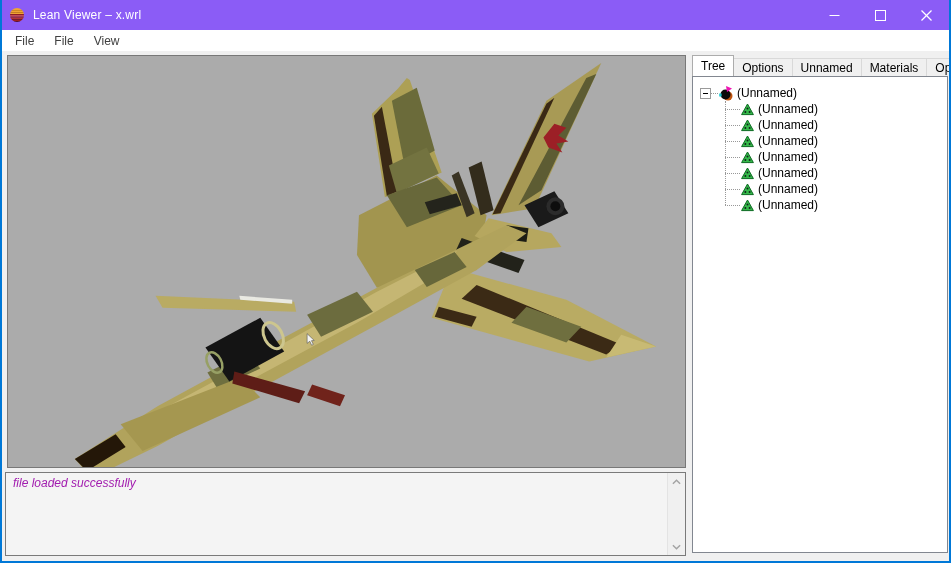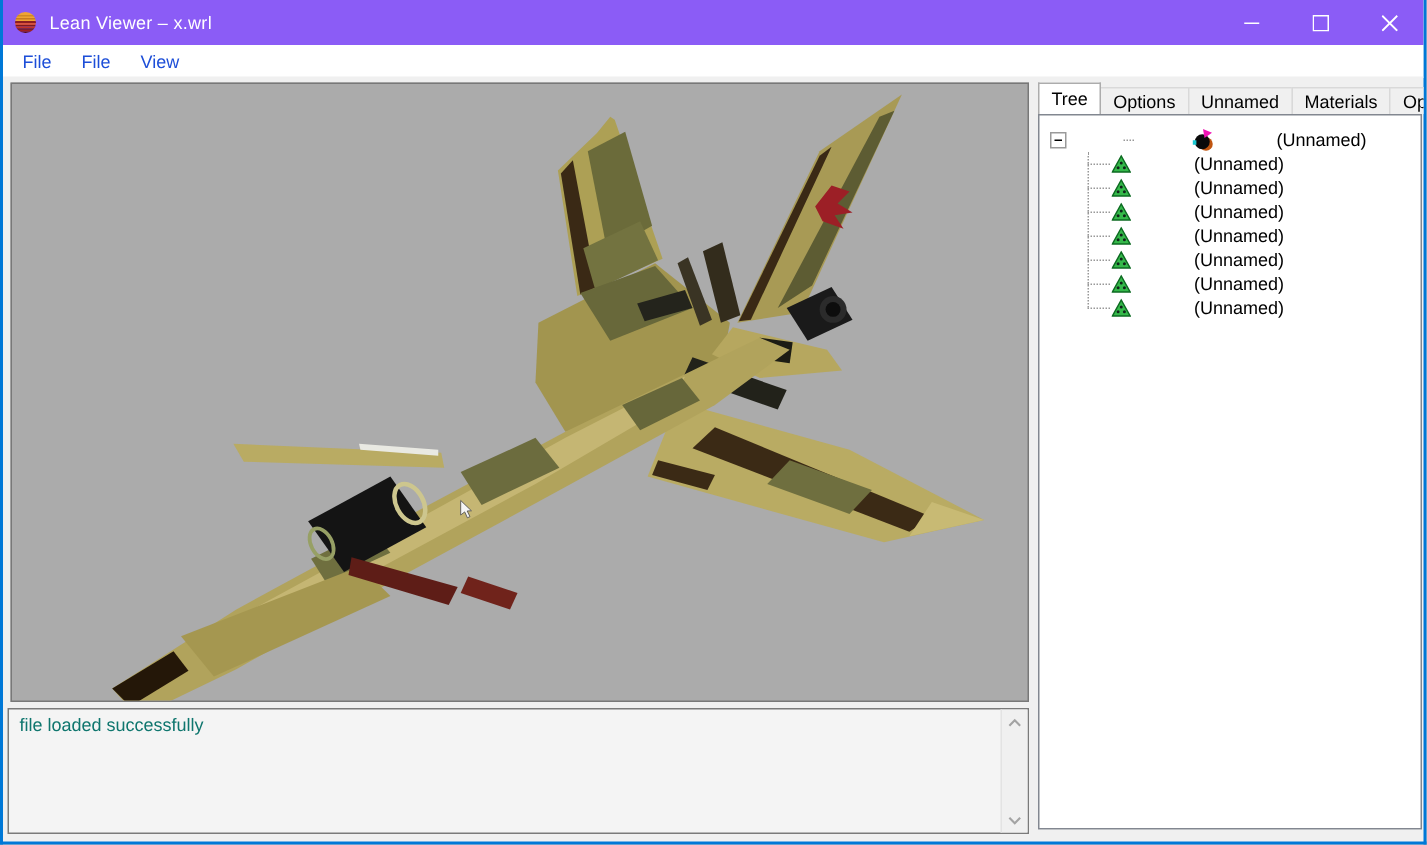--- a/index.html
+++ b/index.html
@@ -23,33 +23,33 @@
   .titlebar .title-text { color:#ffffff; font-size:12px; letter-spacing:.2px; }
   .win-controls { position:absolute; right:0; top:0; height:30px; display:flex; }
   .win-btn { width:46px; height:30px; display:flex; align-items:center; justify-content:center; }
   .win-btn svg { display:block; }
   
   .menubar {
     position:absolute; left:0; top:30px; right:0; height:22px;
     background:#ffffff; display:flex; align-items:stretch; padding-left:3px;
     border-bottom:1px solid #f0f0f0;
   }
-  .menu-item { padding:0 10px; display:flex; align-items:center; color:#1d4ed8; cursor:default; }
+  .menu-item { padding:0 10px; display:flex; align-items:center; color:#404040; cursor:default; }
   
   .viewport {
     position:absolute; left:5px; top:55px; width:679px; height:413px;
     background:#ababab; border:1px solid #787878;
   }
   .viewport svg { width:100%; height:100%; display:block; }
   
   .logbox {
     position:absolute; left:3px; top:472px; width:681px; height:84px;
     background:#f4f4f4; border:1px solid #7a7a7a; display:flex;
   }
-  .log-text { flex:1 1 auto; padding:3px 7px; color:#0f766e; white-space:pre; overflow:hidden; }
+  .log-text { flex:1 1 auto; padding:3px 7px; color:#a21caf; white-space:pre; overflow:hidden;font-style:italic; }
   .v-scrollbar {
     flex:0 0 17px; background:#f0f0f0; border-left:1px solid #e3e3e3;
     display:flex; flex-direction:column; justify-content:space-between;
   }
   .scroll-arrow { width:17px; height:17px; display:flex; align-items:center; justify-content:center; }
   
   .side-panel { position:absolute; left:690px; top:55px; width:257px; height:497px; }
   .tabstrip { position:absolute; left:0; top:0; right:0; height:21px; display:flex; align-items:flex-end; }
   .tab {
     height:18px; padding:0 8px; display:flex; align-items:center;
@@ -61,21 +61,21 @@
   }
   .treebox {
     position:absolute; left:0; top:21px; width:256px; height:477px;
     background:#ffffff; border:1px solid #828790; overflow:hidden;
   }
   .tree-inner { position:relative; padding-top:8px; }
   .tree-vline {
     position:absolute; left:32px; top:24px; height:104px; width:0;
     border-left:1px dotted #989898;
   }
-  .tree-row { height:16px; display:flex; align-items:center; position:relative; color:#000;gap:38px; }
+  .tree-row { height:16px; display:flex; align-items:center; position:relative; color:#000; }
   .tree-row .label { margin-left:4px; white-space:nowrap; }
   .root-row { padding-left:7px; }
   .expander {
     width:11px; height:11px; background:#fff; border:1px solid #9a9a9a;
     position:relative; flex:0 0 auto;
   }
   .expander::after {
     content:""; position:absolute; left:2px; right:2px; top:4px; height:1px; background:#000;
   }
   .root-connector { width:7px; height:0; border-top:1px dotted #989898; flex:0 0 auto; }

